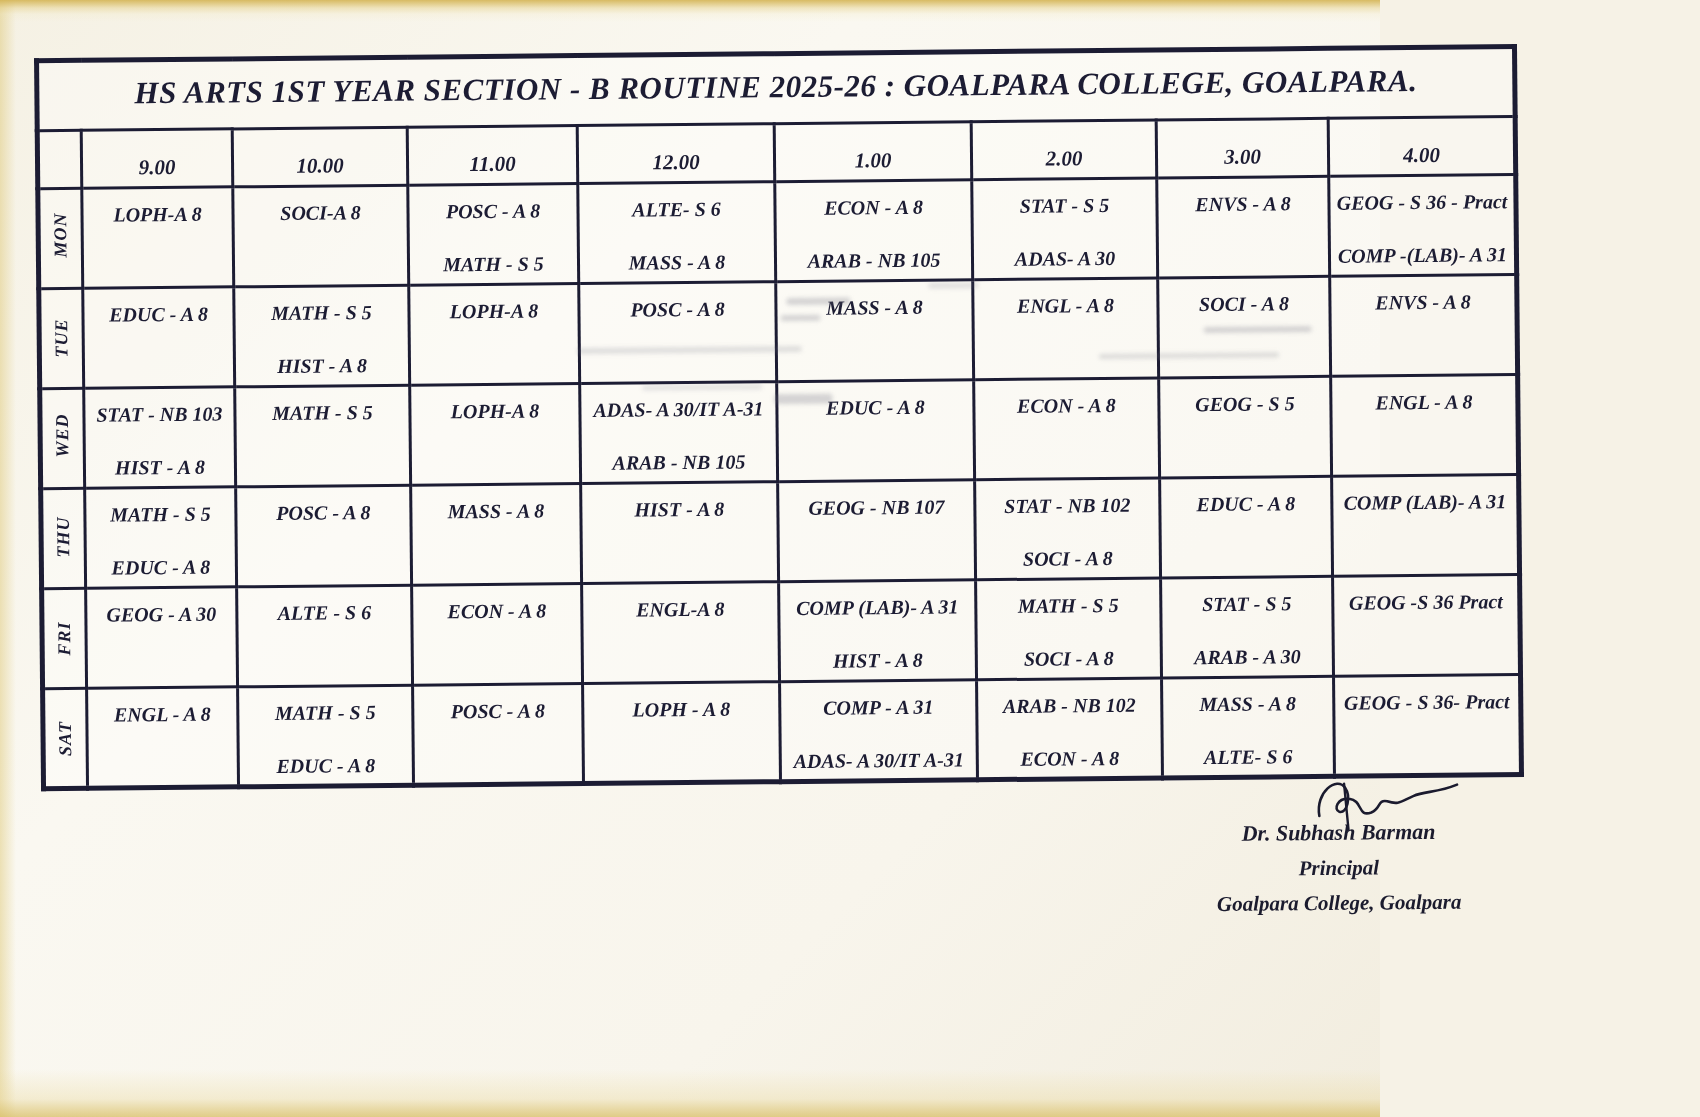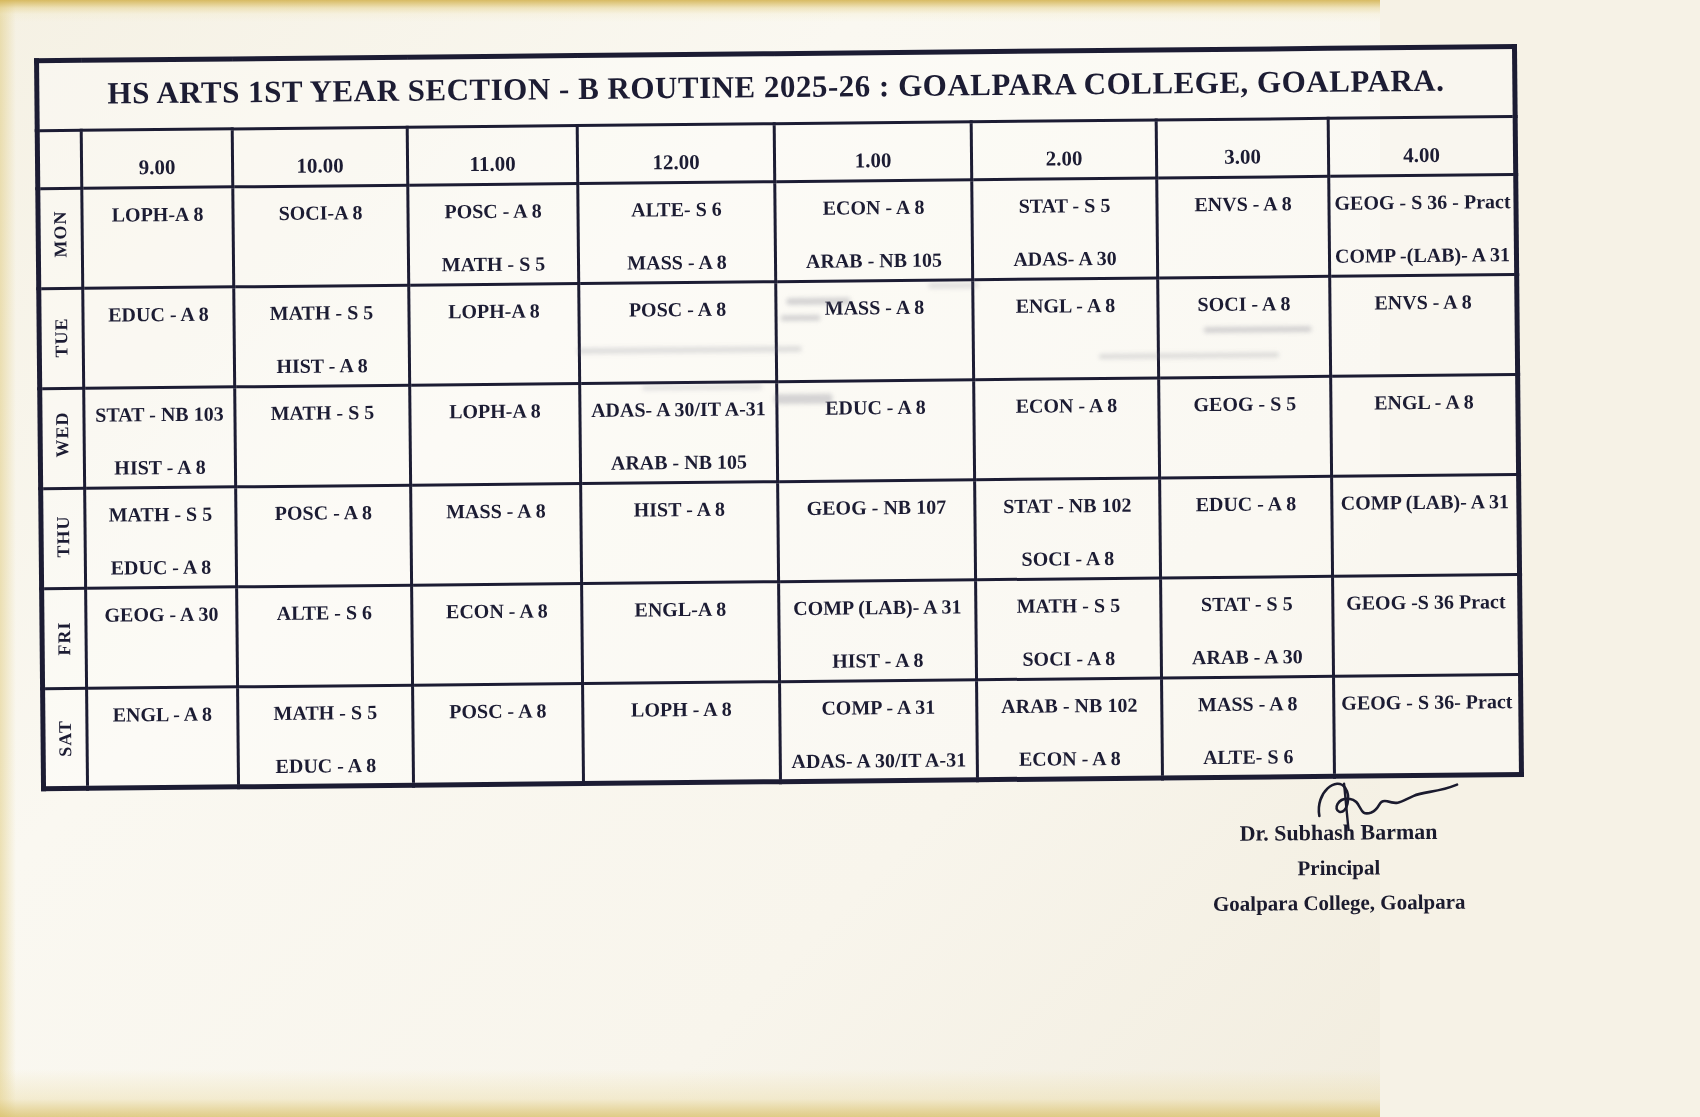--- a/index.html
+++ b/index.html
@@ -8,20 +8,21 @@
     font-family:"Liberation Serif","DejaVu Serif",serif;
     background:#f6f2e6;
   }
   .scan{
     position:relative;width:1380px;height:1117px;
     background:
       linear-gradient(180deg, rgba(212,180,84,.9) 0px, rgba(228,206,130,.45) 8px, rgba(240,228,180,.2) 14px, rgba(0,0,0,0) 22px) top/100% 26px no-repeat,
       linear-gradient(0deg, rgba(216,190,100,.75) 0px, rgba(232,214,150,.35) 18px, rgba(0,0,0,0) 48px) bottom/100% 60px no-repeat,
       linear-gradient(90deg, rgba(222,200,120,.5), rgba(0,0,0,0)) left/16px 100% no-repeat,
       linear-gradient(135deg,#f5f1e4 0%,#faf8f1 35%,#f8f5ec 70%,#f2eddf 100%);
+    font-style: italic;
   }
   .tilt{position:absolute;inset:0;transform:rotate(-0.55deg);transform-origin:50% 42%;}
   table.routine{
     position:absolute;left:38px;top:52px;width:1478px;
     border-collapse:collapse;table-layout:fixed;
     border:5px solid #1c1c33;
     background:rgba(255,255,255,0.35);
     color:#1c1c33;
   }
   .routine th,.routine td{border:3px solid #1c1c33;}

